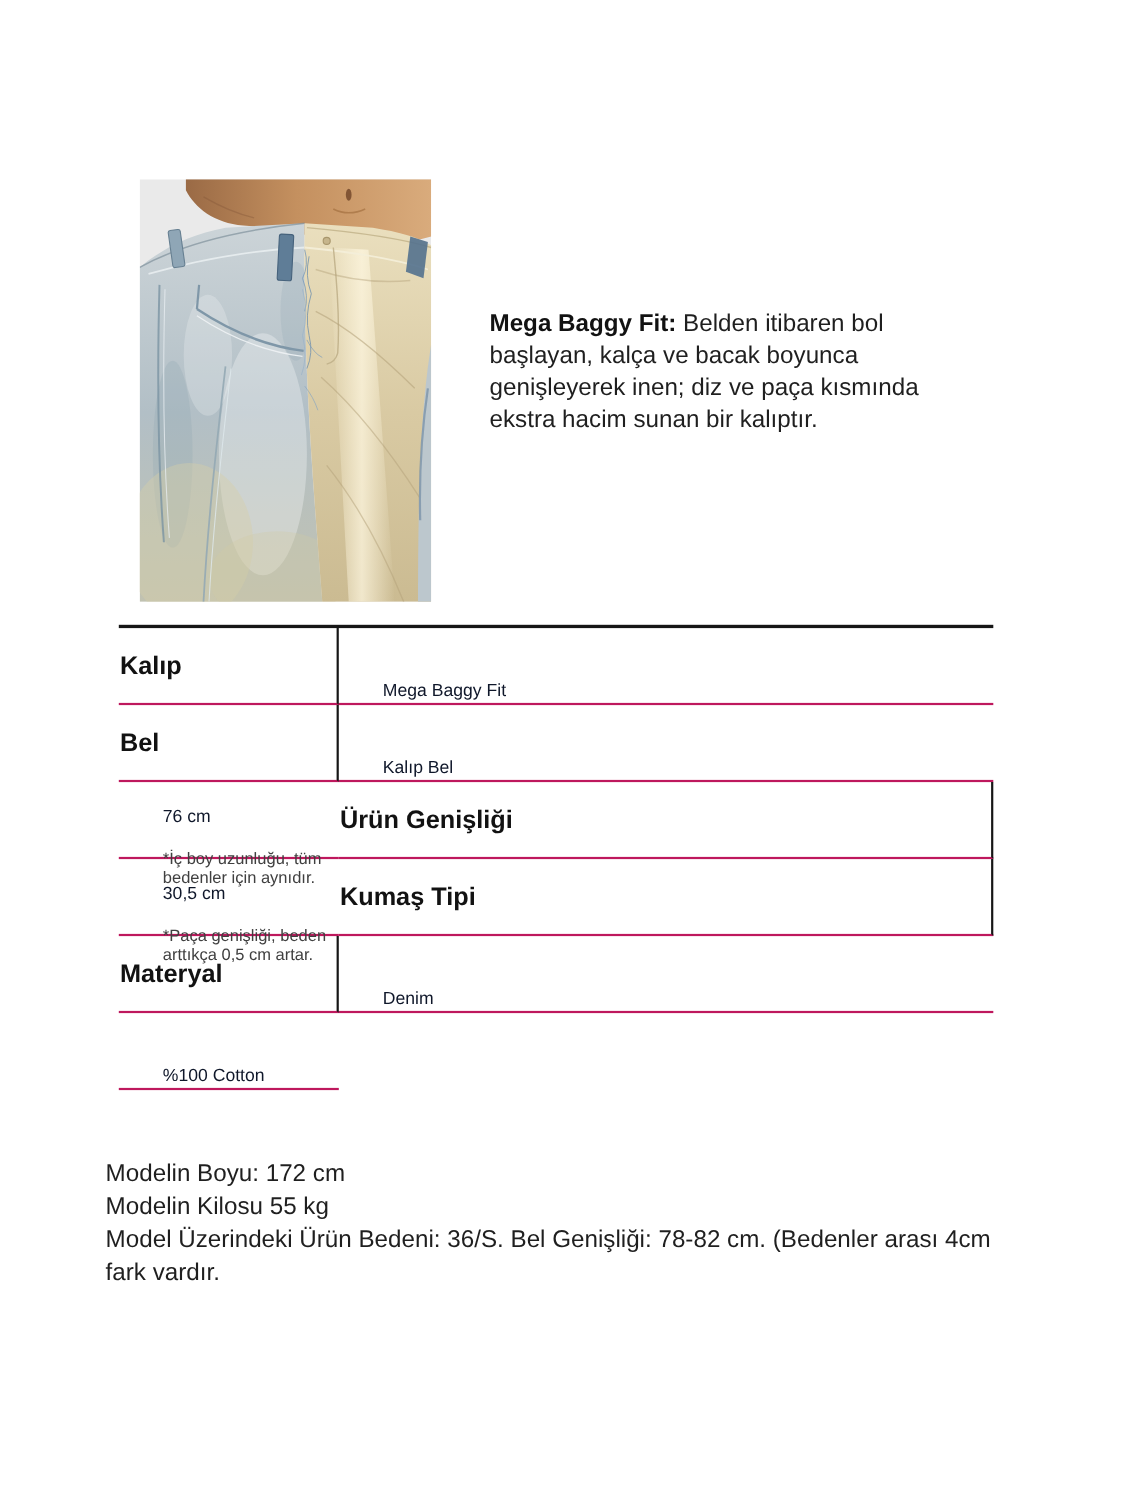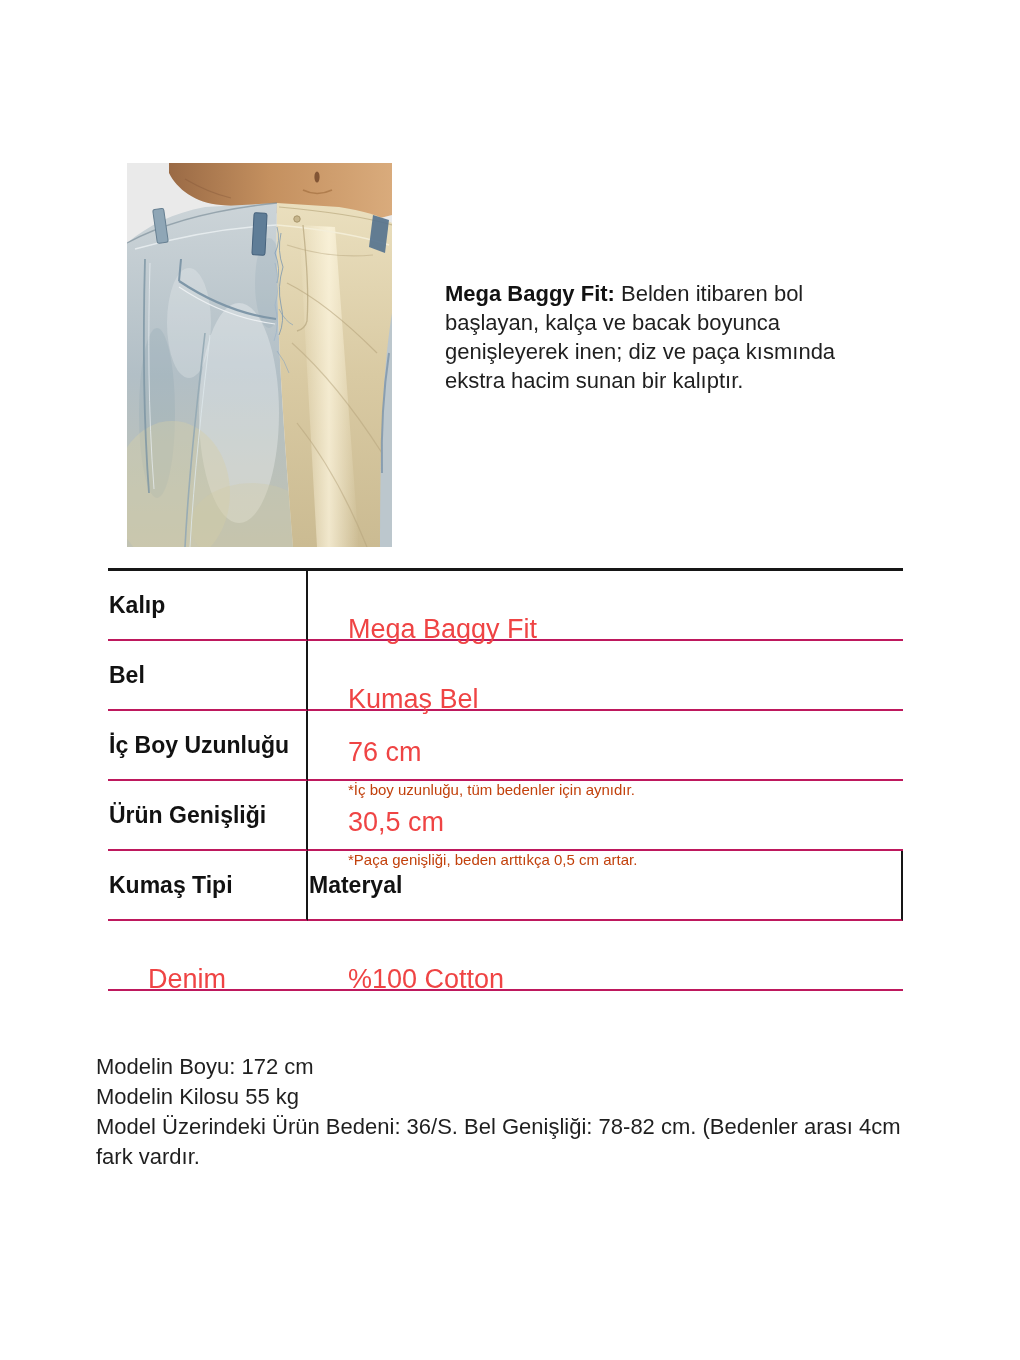--- a/index.html
+++ b/index.html
@@ -38,22 +38,22 @@
     border-bottom:2px solid #be185d;
     display:flex;flex-direction:column;justify-content:center;
     box-sizing:border-box;
   }
   .cell.label{
     border-right:2px solid #161616;
     font-weight:bold;font-size:23px;color:#121212;
     padding-left:1px;
   }
   .cell.value{padding-left:40px;}
-  .val{font-size:27px;color:#ef4444;line-height:26px;margin-top:47px;}
-  .note{font-size:15px;color:#c2410c;line-height:18px;margin-top:16px;}
+  .val{font-size:16px;color:#0f172a;line-height:26px;margin-top:47px;}
+  .note{font-size:15px;color:#404040;line-height:18px;margin-top:16px;}
   .note:empty{display:none;}
   .footer{
     position:absolute;left:96px;top:1052px;width:835px;
     font-size:22px;line-height:30px;color:#1f1f1f;
   }
 </style>
 </head>
 <body>
 
 <div class="page">
@@ -146,25 +146,24 @@
 
   <div class="spec-table">
     <div class="cell label">Kalıp</div>
     <div class="cell value">
       <div class="val">Mega Baggy Fit</div>
 
     </div>
 
     <div class="cell label">Bel</div>
     <div class="cell value">
-      <div class="val">Kumaş Bel</div>
+      <div class="val">Kalıp Bel</div>
 
     </div>
 
-    <div class="cell label">İç Boy Uzunluğu</div>
     <div class="cell value">
       <div class="val">76 cm</div>
       <div class="note">*İç boy uzunluğu, tüm bedenler için aynıdır.</div>
     </div>
 
     <div class="cell label">Ürün Genişliği</div>
     <div class="cell value">
       <div class="val">30,5 cm</div>
       <div class="note">*Paça genişliği, beden arttıkça 0,5 cm artar.</div>
     </div>

